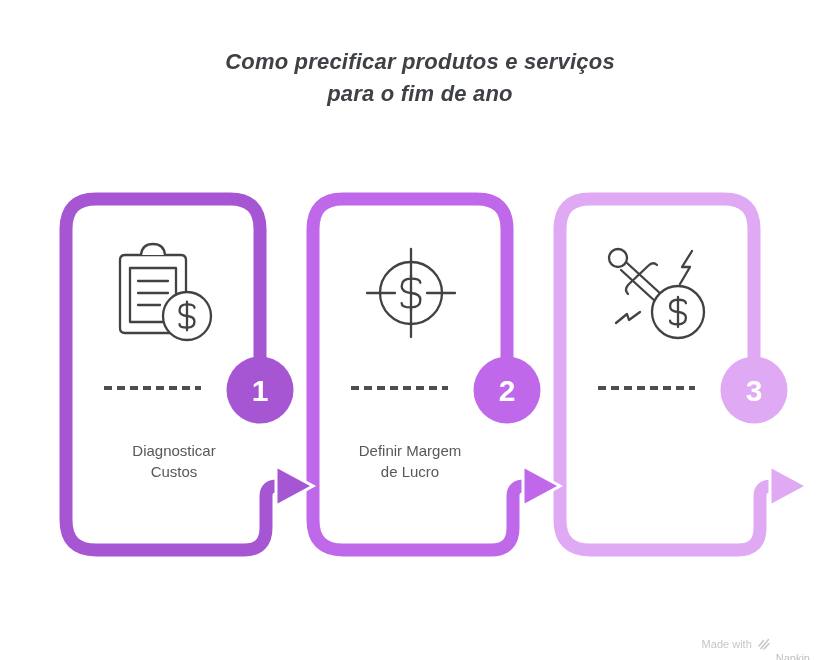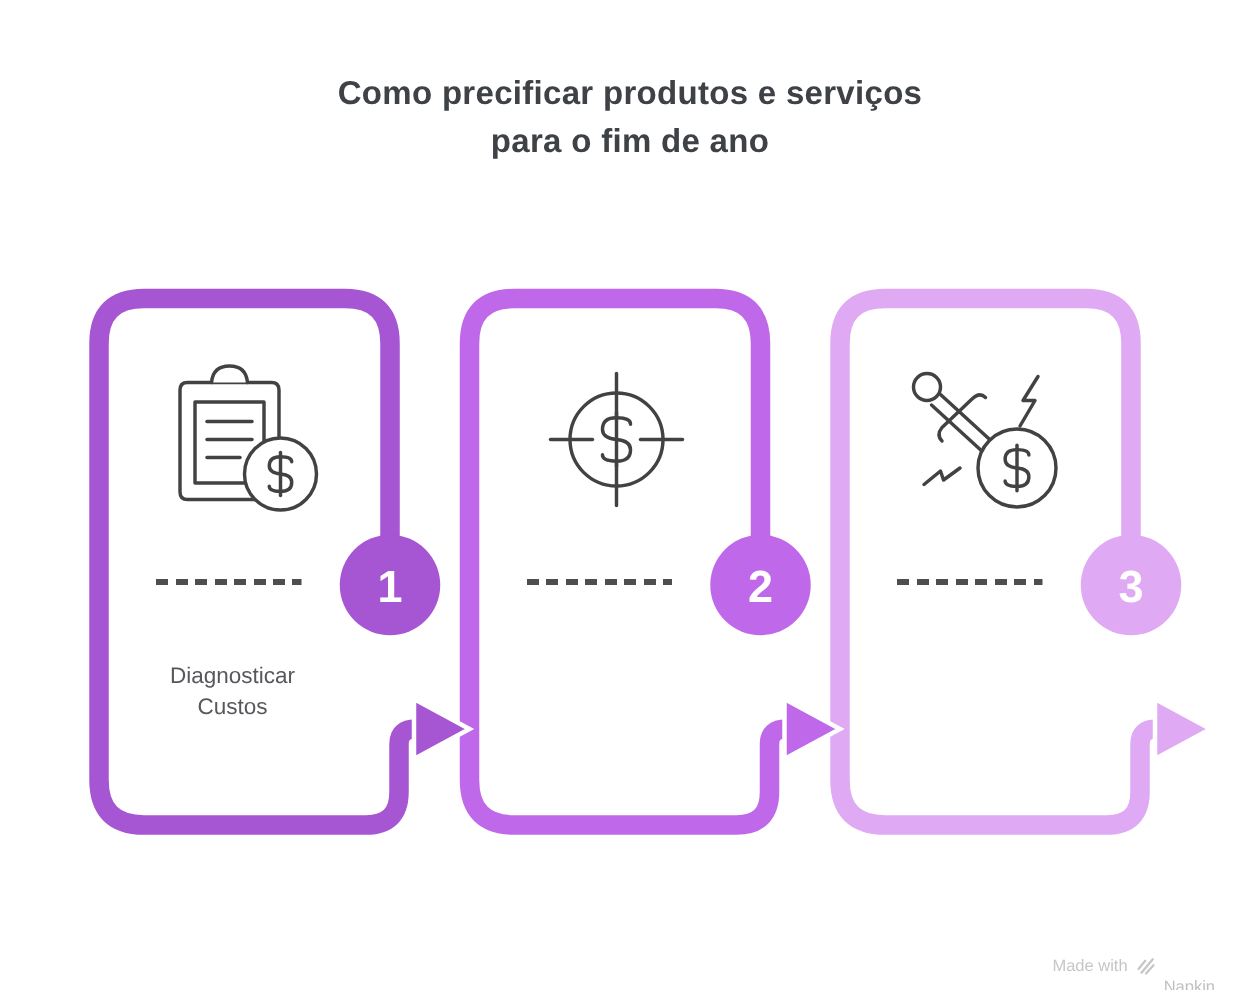--- a/index.html
+++ b/index.html
@@ -3,21 +3,21 @@
 <meta charset="utf-8">
 <style>
   html,body{margin:0;padding:0;background:#ffffff;}
   .canvas{
     position:relative;width:840px;height:660px;background:#ffffff;overflow:hidden;
     font-family:"Liberation Sans", sans-serif;
   }
   .title{
     position:absolute;left:0;right:0;top:46px;margin:0;
     text-align:center;font-size:22px;font-weight:bold;color:#3e4145;
-    line-height:32px;white-space:pre-line;letter-spacing:0.2px;
+    line-height:32px;white-space:pre-line;letter-spacing:0.2px;font-style:italic;
   }
   .diagram{position:absolute;left:0;top:0;}
   .outline{fill:none;stroke-width:13px;}
   .arrowhead{stroke:#ffffff;stroke-width:3px;}
   .badge-num{
     fill:#ffffff;font-size:30px;font-weight:bold;text-anchor:middle;
     font-family:"Liberation Sans", sans-serif;
   }
   .icon path,.icon circle,.icon polyline{
     fill:none;stroke:#424242;stroke-width:2.3px;stroke-linecap:round;stroke-linejoin:round;
@@ -106,22 +106,24 @@
         <path vector-effect="non-scaling-stroke" d="M 0,-21 L 0,21"></path>
         <path vector-effect="non-scaling-stroke" d="M 11,-12 Q 11,-17 0,-17 Q -11,-17 -11,-8 Q -11,-1 0,0 Q 11,1 11,8 Q 11,17 0,17 Q -11,17 -11,12"></path>
       </g>
     </g>
   </svg>
 
   <div class="dash-line" style="left:104px"></div>
   <div class="dash-line" style="left:351px"></div>
   <div class="dash-line" style="left:598px"></div>
 
-  <div class="step-label" style="left:63px">Diagnosticar
+  <div class="step-label" style="left:82px">Diagnosticar
 Custos</div>
+  <div class="step-label" style="left:318px">Definir Margem
+de Lucro</div>
 
   <div class="footer">
     <span>Made with</span>
     <svg width="14" height="14" viewBox="0 0 14 14">
       <path d="M 2,9 L 6.5,3.5 M 4,11.5 L 11.5,2.5 M 7,12 L 12,6.5" fill="none" stroke="#c6c6c6" stroke-width="1.5" stroke-linecap="round"></path>
     </svg>
     <span class="brand">Napkin</span>
   </div>
 
 </div>

